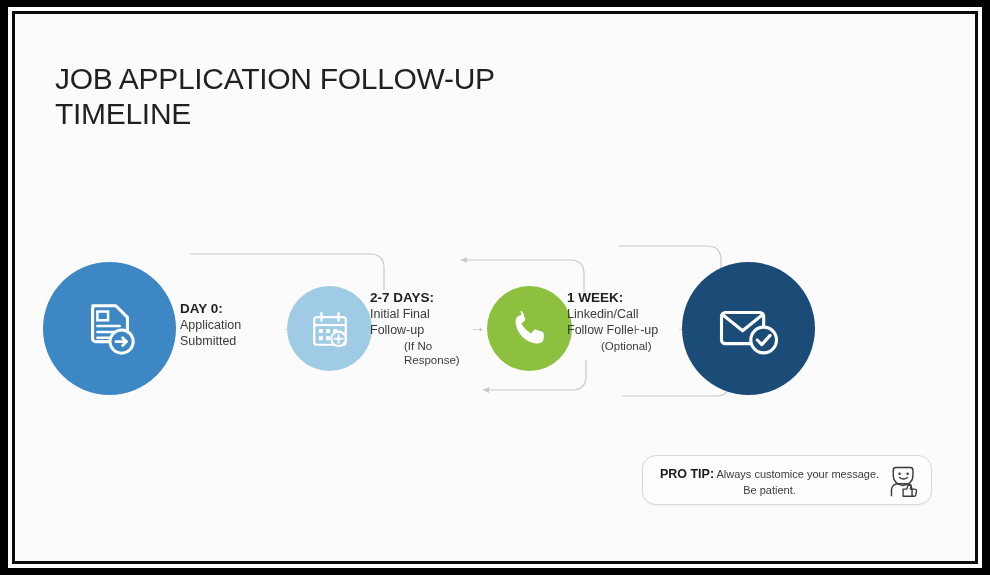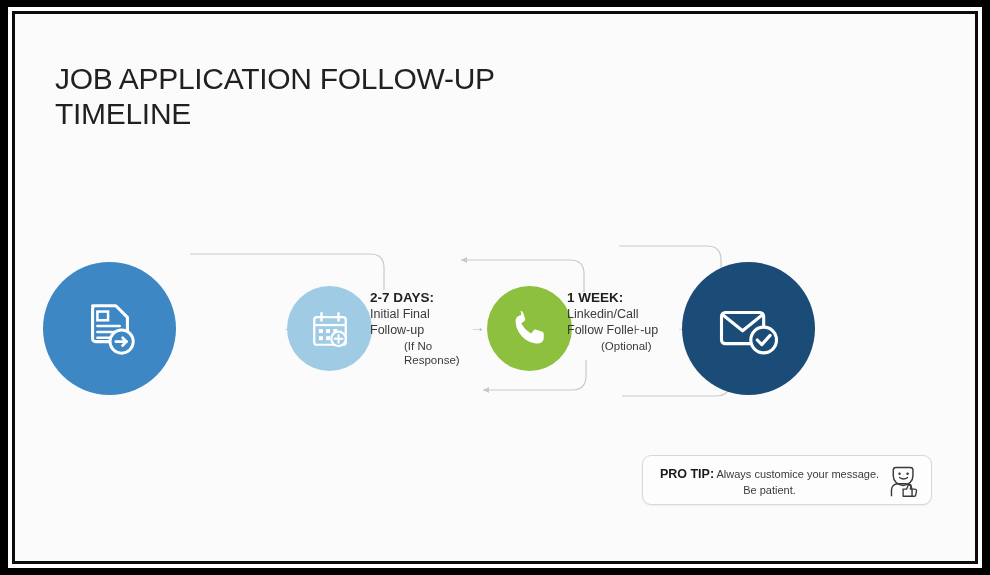--- a/index.html
+++ b/index.html
@@ -102,21 +102,21 @@
   }
 
   
   #protip {
     position: absolute;
     left: 627px;
     top: 441px;
     width: 290px;
     height: 50px;
     border: 1px solid #d8d8d8;
-    border-radius: 9px;
+    border-radius: 14px;
     background: #fdfdfd;
     box-shadow: 0 1px 2px rgba(0,0,0,0.05);
   }
   #protip-text {
     position: absolute;
     left: 14px;
     top: 10px;
     width: 225px;
     text-align: center;
     font-size: 11px;
@@ -170,20 +170,25 @@
             <line x1="19" y1="29" x2="42" y2="29" stroke="#ffffff" stroke-width="2.6" stroke-linecap="round"></line>
             <line x1="19" y1="35" x2="42" y2="35" stroke="#ffffff" stroke-width="2.6" stroke-linecap="round"></line>
             <line x1="19" y1="41" x2="34" y2="41" stroke="#ffffff" stroke-width="2.6" stroke-linecap="round"></line>
             <circle cx="44" cy="45" r="12" fill="#3d88c4" stroke="#ffffff" stroke-width="3"></circle>
             <line x1="38" y1="45" x2="49" y2="45" stroke="#ffffff" stroke-width="2.8" stroke-linecap="round"></line>
             <polyline points="45,41 49,45 45,49" fill="none" stroke="#ffffff" stroke-width="2.8" stroke-linecap="round" stroke-linejoin="round"></polyline>
           </svg>
         </span>
       </div>
       <span class="mini-arrow" style="left:267px; top:305px;">→</span>
+      <div class="step-text" style="left:165px; top:286px; width:100px;">
+        <span class="step-head">DAY 0:</span>
+        <span class="step-line">Application</span>
+        <span class="step-line">Submitted</span>
+      </div>
 
       <div class="circle" style="left:272px; top:272px; width:85px; height:85px; background:#9fcce4;">
         <span>
           <svg width="42" height="42" viewBox="0 0 64 64">
             <rect x="8" y="14" width="48" height="42" rx="4" fill="none" stroke="#ffffff" stroke-width="3.4"></rect>
             <line x1="8" y1="26" x2="56" y2="26" stroke="#ffffff" stroke-width="3.4"></line>
             <line x1="19" y1="8" x2="19" y2="19" stroke="#ffffff" stroke-width="3.6" stroke-linecap="round"></line>
             <line x1="45" y1="8" x2="45" y2="19" stroke="#ffffff" stroke-width="3.6" stroke-linecap="round"></line>
             <rect x="15" y="32" width="6" height="6" fill="#ffffff"></rect>
             <rect x="26" y="32" width="6" height="6" fill="#ffffff"></rect>

